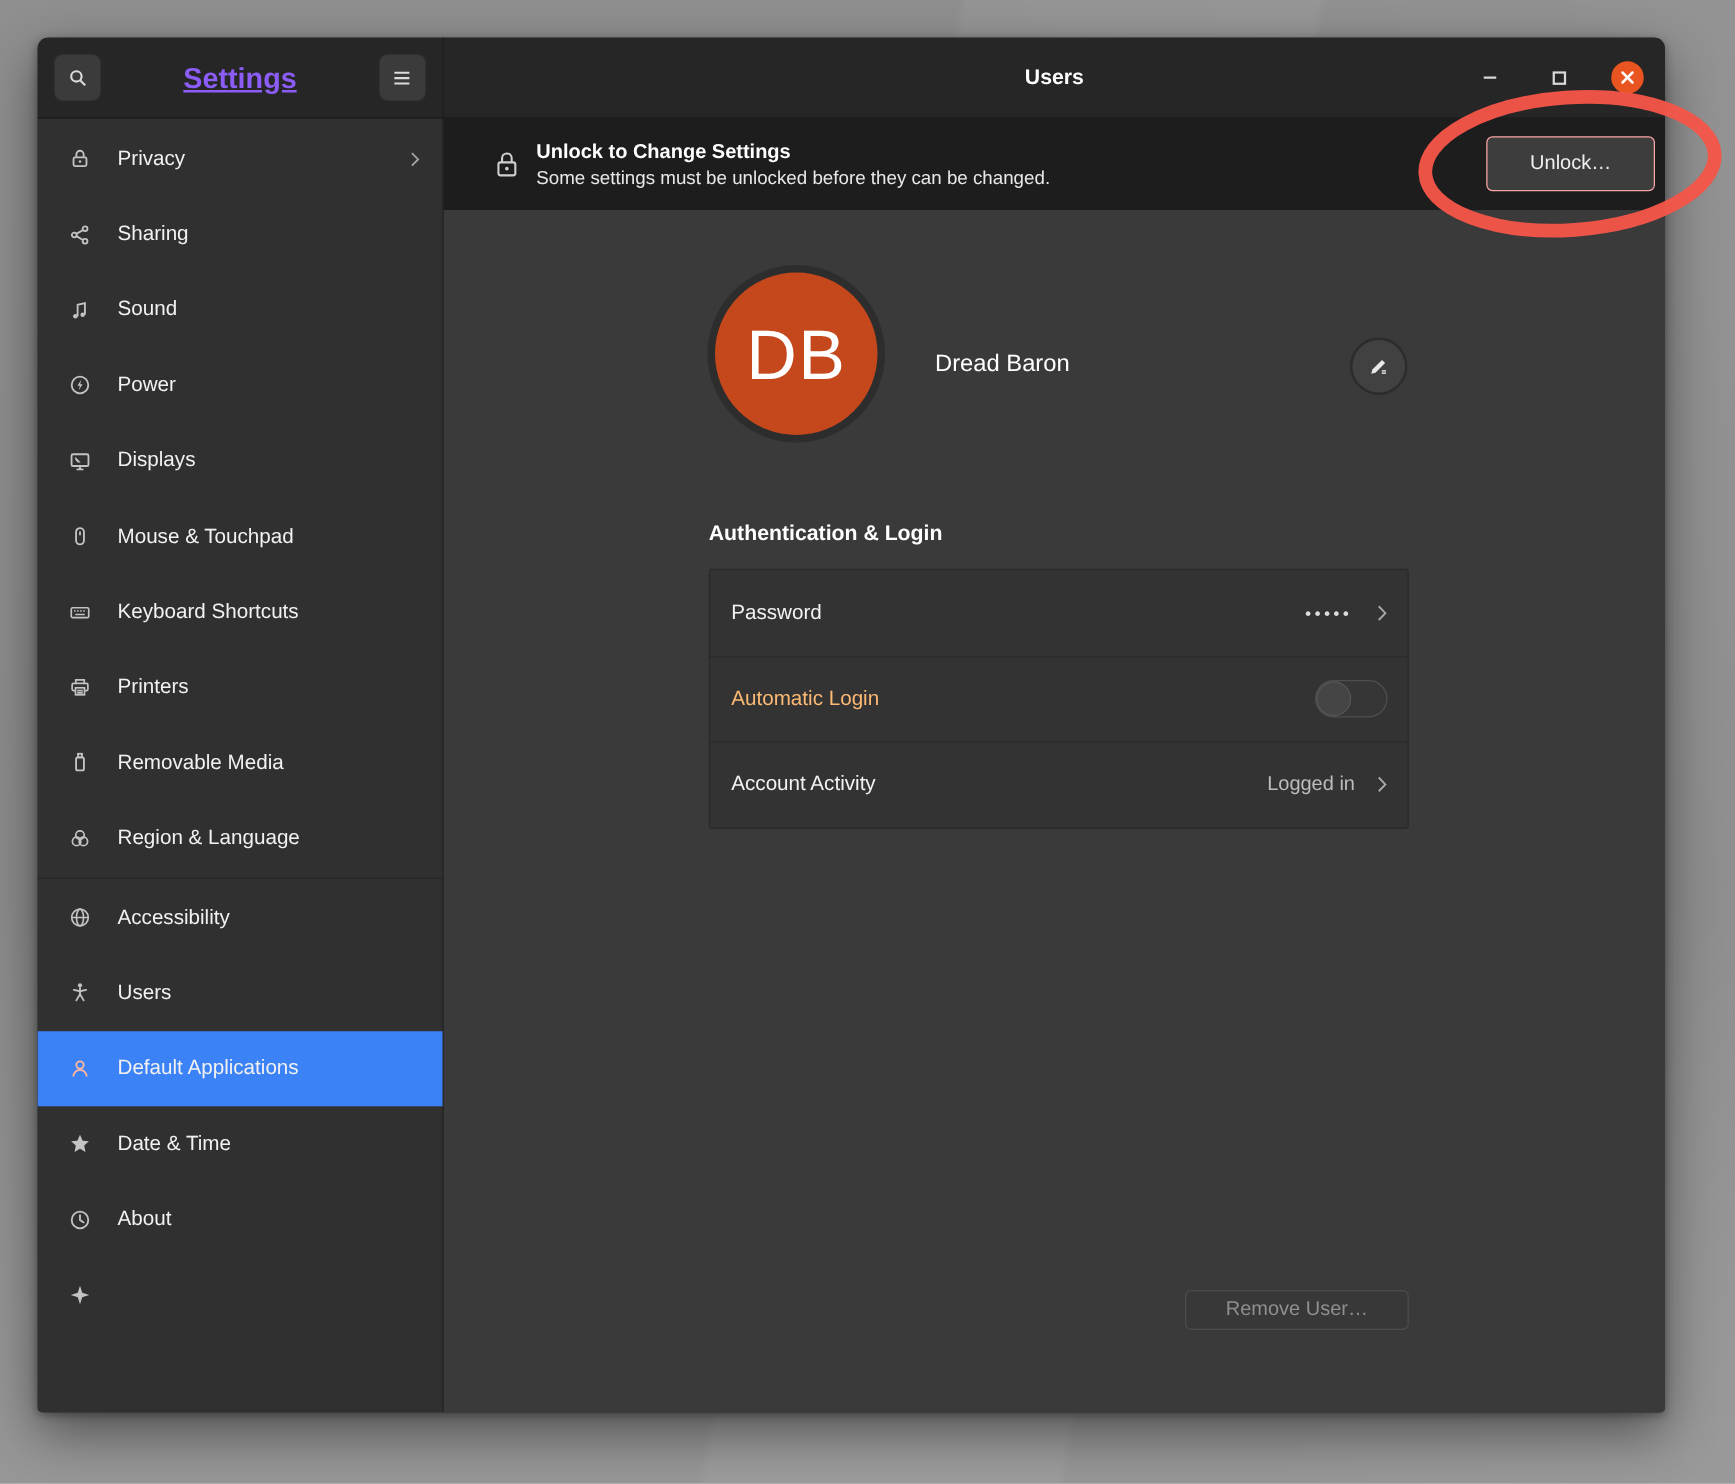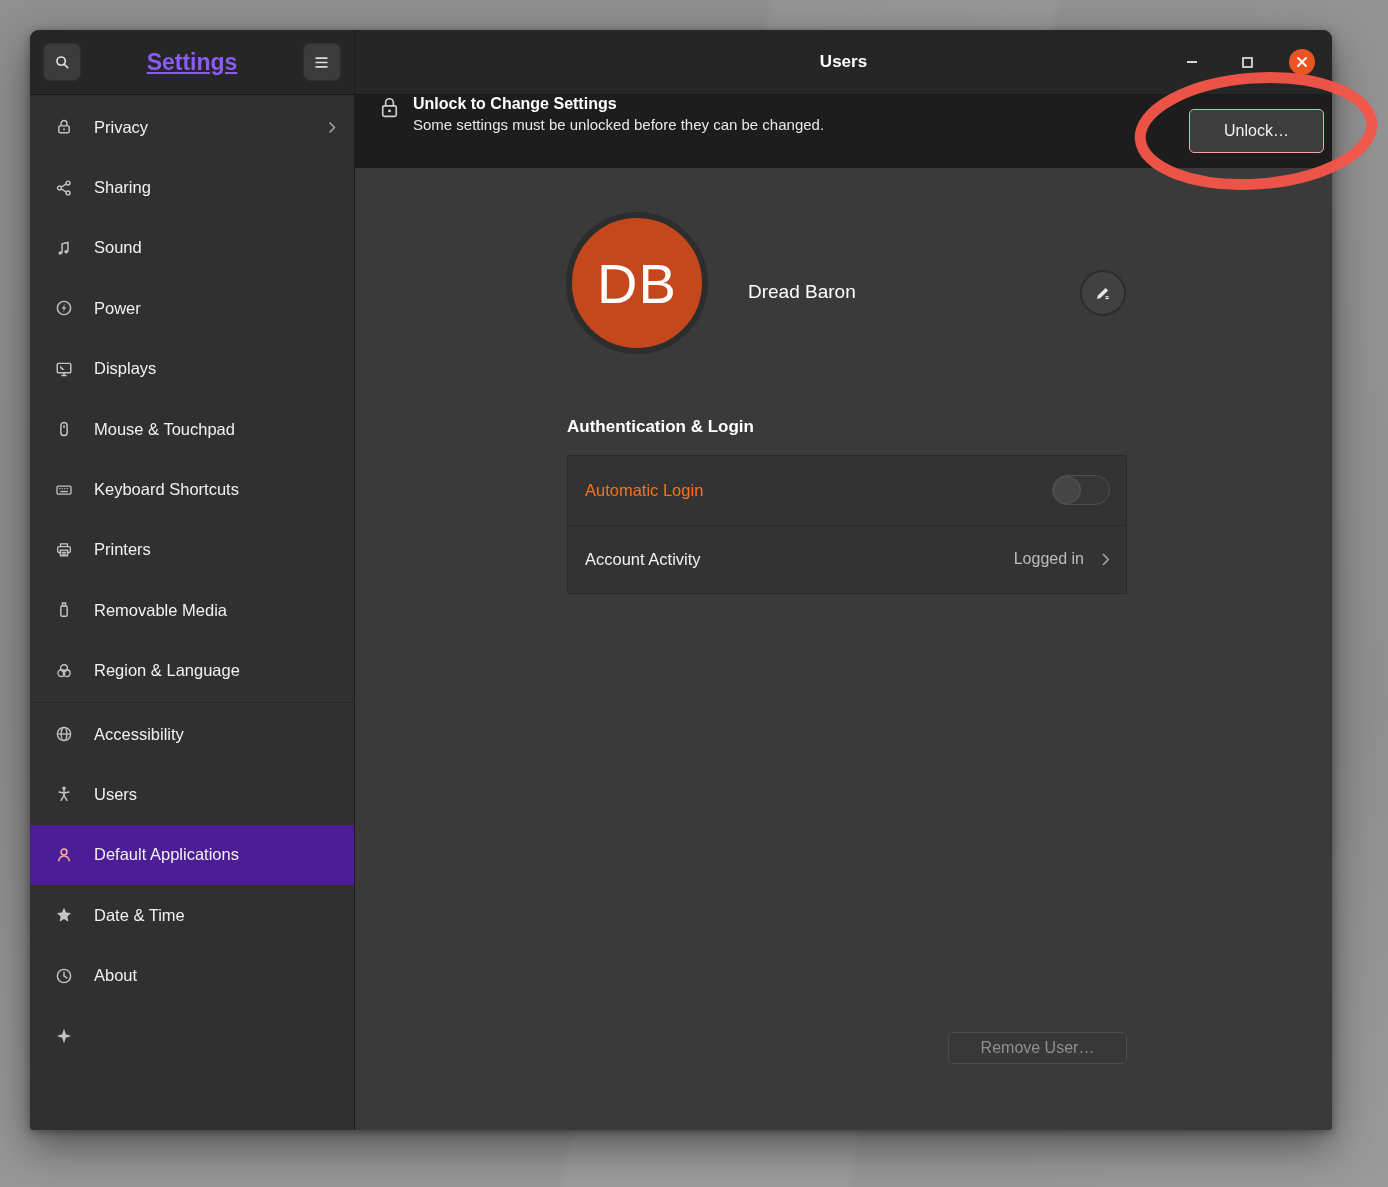--- a/index.html
+++ b/index.html
@@ -47,29 +47,29 @@
   .sidebar {
     grid-column:1; grid-row:2; background:#303030; border-right:1px solid #1c1c1c;
     display:flex; flex-direction:column; padding-top:2px;
   }
   .side-item {
     height:60.4px; display:flex; align-items:center; padding:0 18px 0 25px; gap:21px;
     color:#f1f1f1; font-size:16.5px; cursor:pointer; flex:0 0 auto;
   }
   .side-item .icon { width:18px; height:18px; flex:0 0 18px; display:flex; }
   .side-item .lbl { flex:1; }
-  .side-item.selected { background:#4c1d95; }
+  .side-item.selected { background:#3b82f6; }
   .side-sep { height:1px; background:#262626; margin:1px 0; }
   .side-chevron { opacity:.75; }
 
   
   .main-col { grid-column:2; grid-row:2; display:flex; flex-direction:column; background:#3a3a3a; }
 
   .banner {
-    height:73px; background:#1d1d1d; display:flex; align-items:flex-start; padding-left:24px; position:relative; flex:0 0 auto;
+    height:73px; background:#1d1d1d; display:flex; align-items:center; padding-left:40px; position:relative; flex:0 0 auto;
   }
   .banner-texts { margin-left:13px; }
   .banner-title { color:#ffffff; font-weight:700; font-size:16px; margin-bottom:3px; }
   .banner-sub { color:#e8e8e8; font-size:15px; }
   .unlock-btn {
     position:absolute; right:8px; top:14px; width:135px; height:44px;
     background:#3d3d3d; border:1px solid #fca5a5; border-radius:5px;
     color:#f0f0f0; font-size:16px; display:flex; align-items:center; justify-content:center; cursor:pointer;
   }
 
@@ -89,21 +89,21 @@
 
   .auth-heading { position:absolute; left:212px; top:249px; color:#ffffff; font-weight:700; font-size:17px; }
 
   .listbox {
     position:absolute; left:212px; top:287px; width:560px;
     background:#333333; border:1px solid #2a2a2a; border-radius:2px;
   }
   .list-row { height:68.5px; display:flex; align-items:center; padding:0 16px 0 17px; cursor:pointer; }
   .list-row + .list-row { border-top:1px solid #2a2a2a; }
   .row-label { color:#f2f2f2; font-size:16.5px; flex:1; }
-  .row-label.disabled { color:#f97316; }
+  .row-label.disabled { color:#fdba74; }
   .row-value { color:#bdbdbd; font-size:16px; margin-right:17px; }
   .row-value.dots { font-size:13px; font-weight:700; letter-spacing:3px; color:#dddddd; margin-right:19px; }
 
   .toggle {
     width:58px; height:30px; border-radius:15px; background:#363636; border:1px solid #4e4e4e; position:relative; cursor:pointer;
   }
   .toggle .knob {
     position:absolute; left:0px; top:0px; width:28px; height:28px; border-radius:50%;
     background:#454545; border:1px solid #575757;
   }
@@ -377,20 +377,27 @@
           <svg class="ic" width="20" height="20" viewBox="0 0 20 20">
             <path d="M4 16 L4.9 12.6 L12.6 4.9 L15.1 7.4 L7.4 15.1 Z" fill="#e9e9e9"></path>
             <rect x="12.4" y="13.2" width="3.4" height="1.1" fill="#e9e9e9"></rect>
               <rect x="12.4" y="15" width="3.4" height="1.1" fill="#e9e9e9"></rect>
           </svg>
         </div>
 
         <div class="auth-heading">Authentication &amp; Login</div>
 
         <div class="listbox">
+          <div class="list-row">
+            <span class="row-label">Password</span>
+            <span class="row-value dots">•••••</span>
+            <svg class="ic" width="9" height="15" viewBox="0 0 9 15" fill="none" stroke="#a9a9a9" stroke-width="1.5">
+                <path d="M2 2 L7.3 7.5 L2 13"></path>
+              </svg>
+          </div>
           <div class="list-row">
             <span class="row-label disabled">Automatic Login</span>
             <span class="toggle">
                 <span class="knob"></span>
               </span>
           </div>
           <div class="list-row">
             <span class="row-label">Account Activity</span>
             <span class="row-value">Logged in</span>
             <svg class="ic" width="9" height="15" viewBox="0 0 9 15" fill="none" stroke="#a9a9a9" stroke-width="1.5">

